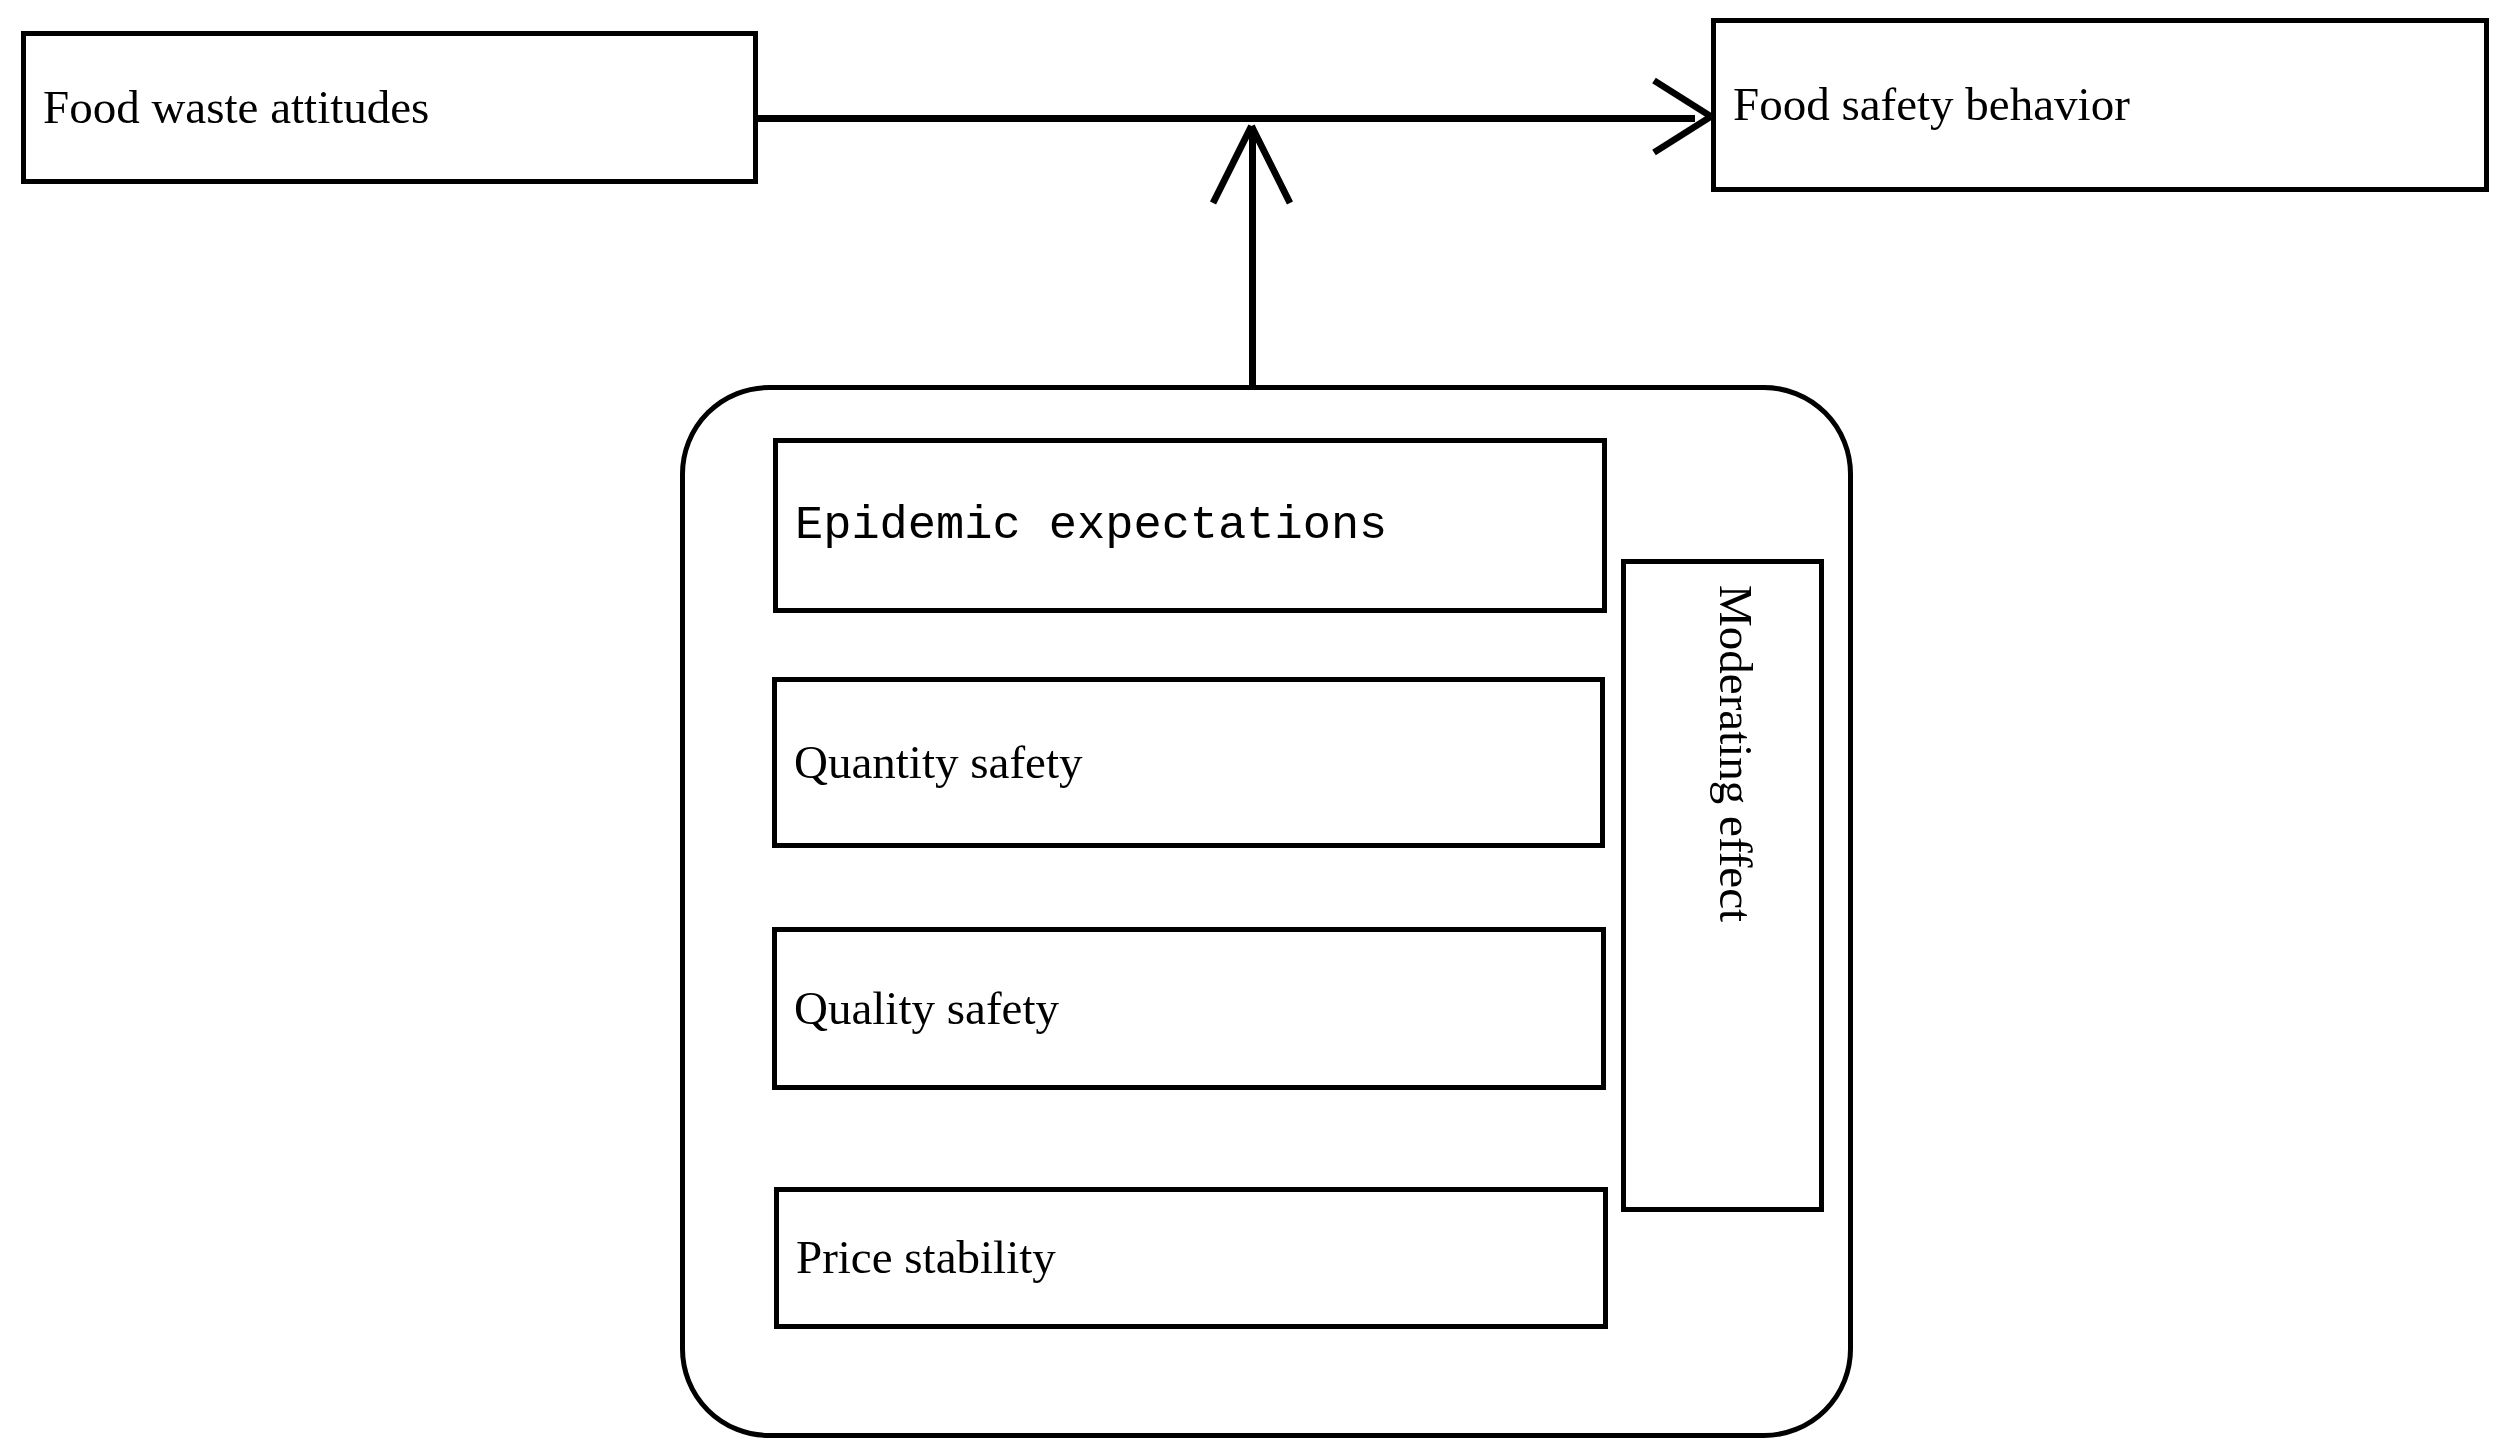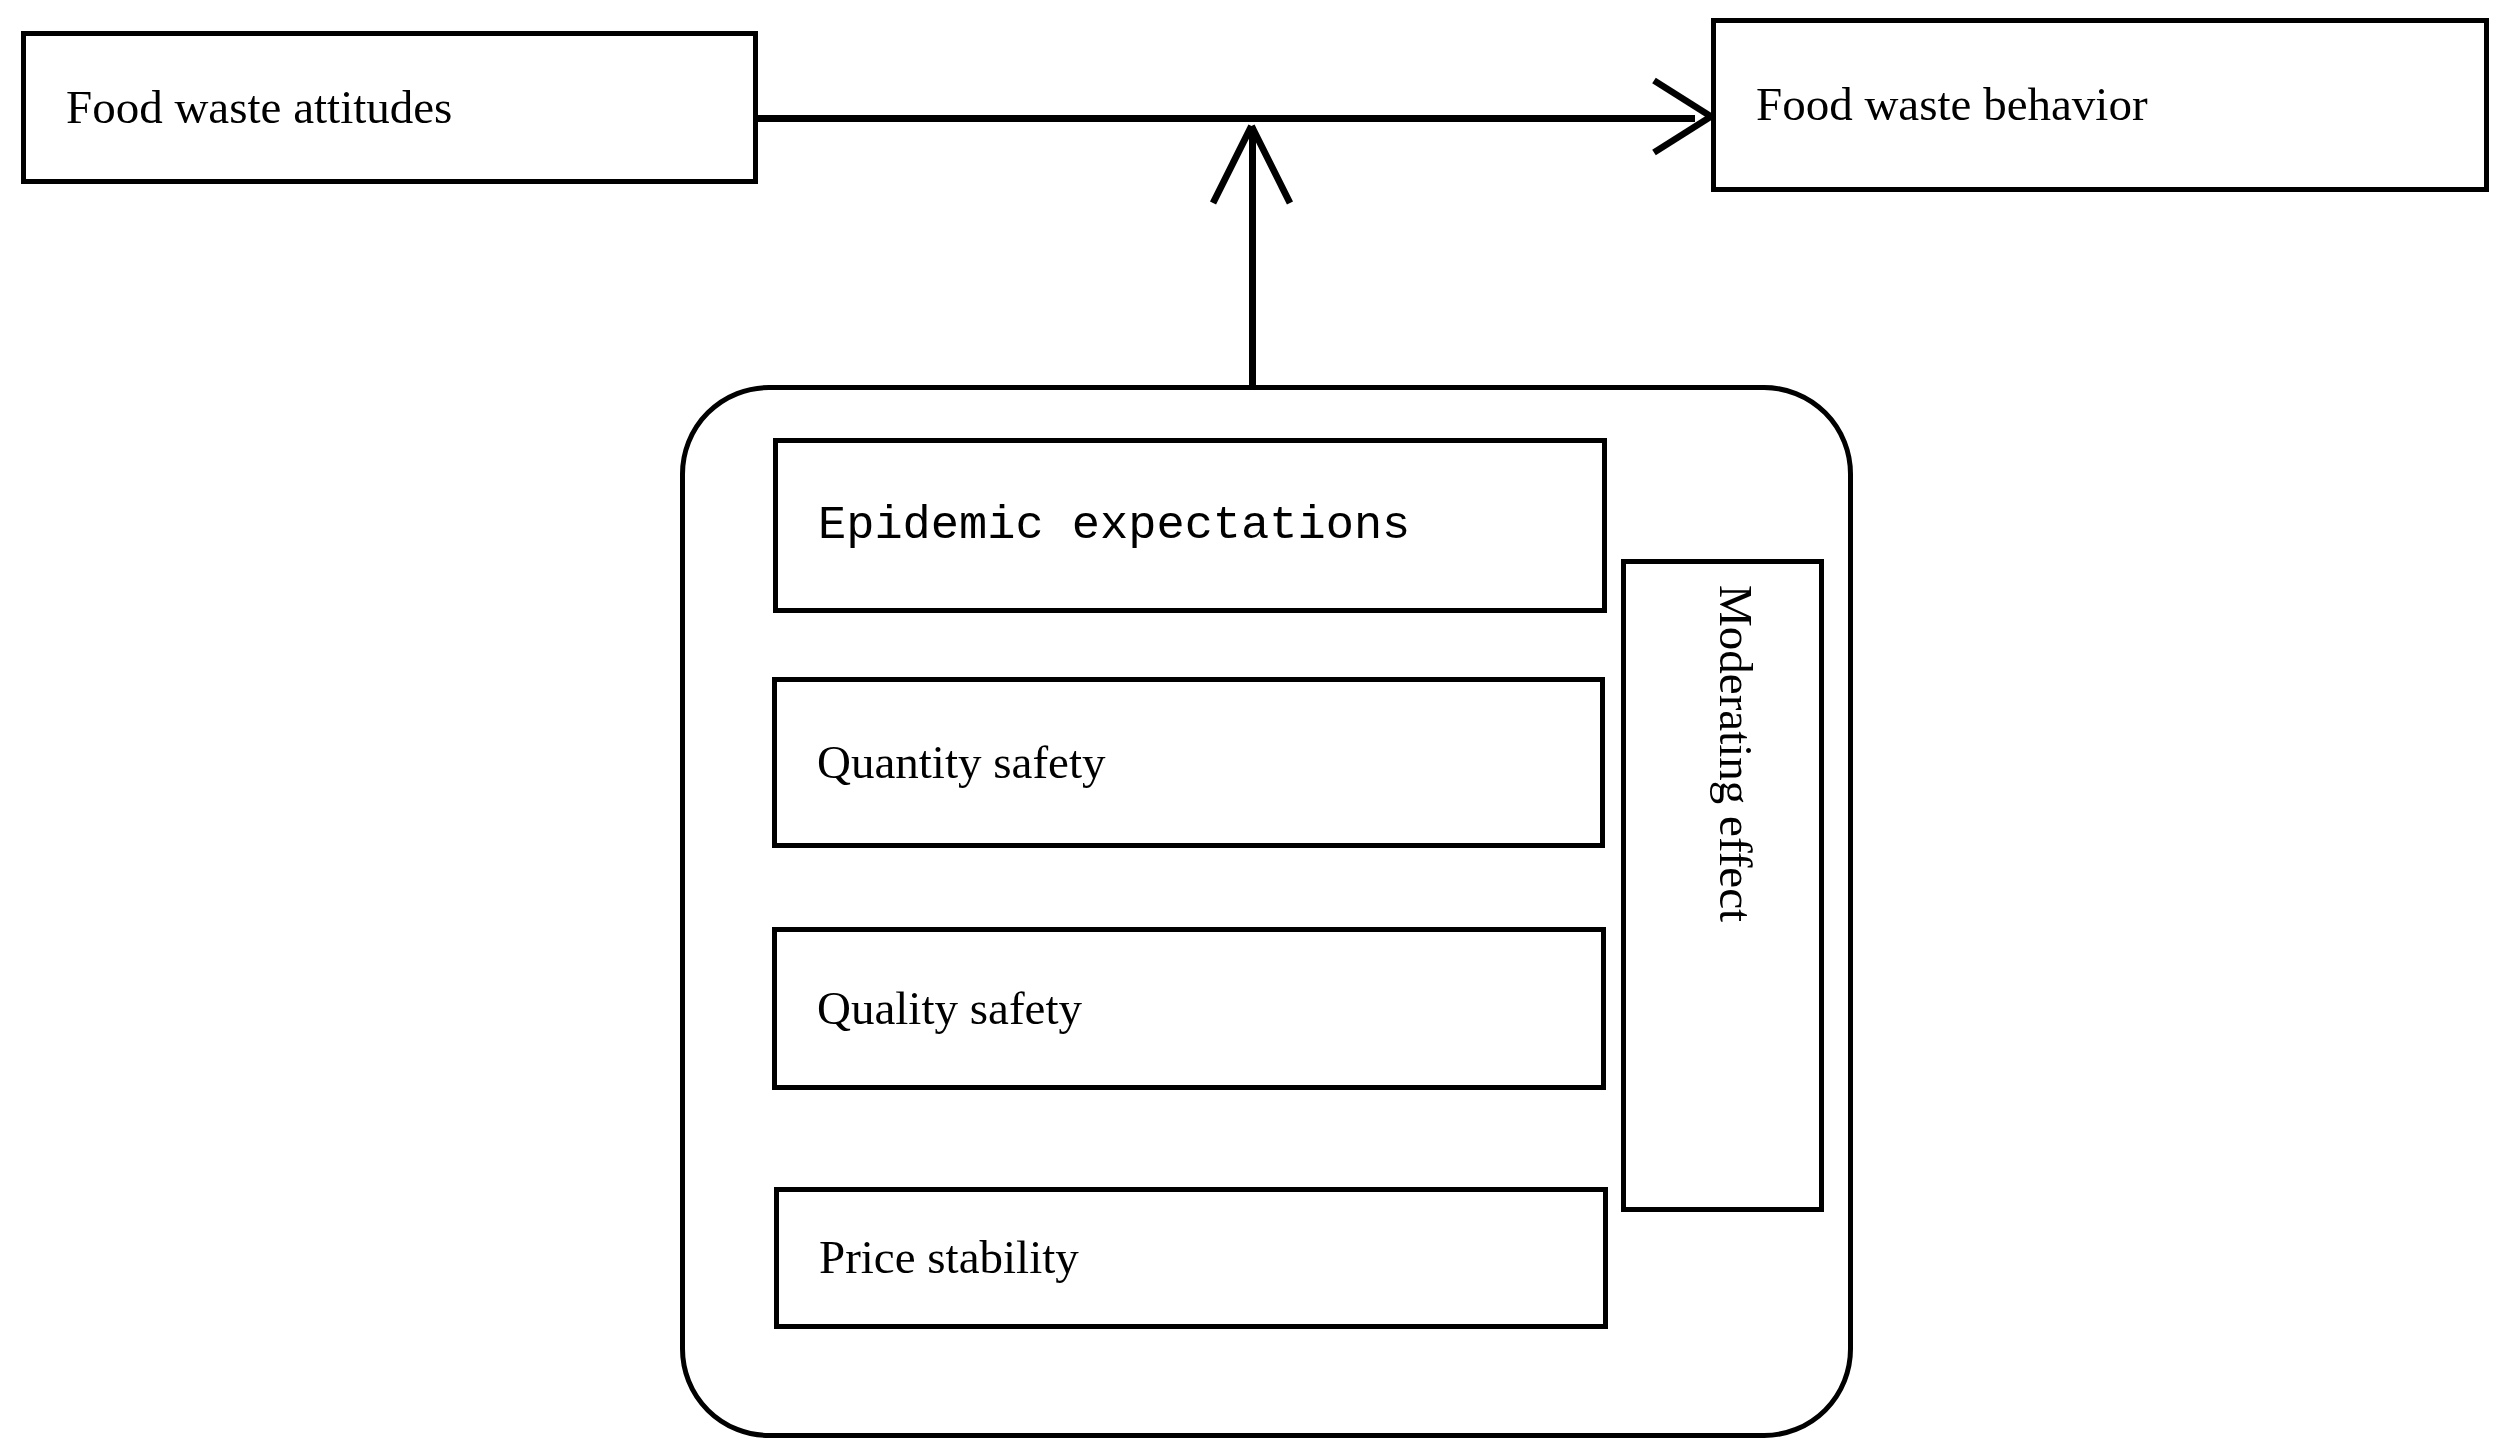--- a/index.html
+++ b/index.html
@@ -24,21 +24,21 @@
     background: #ffffff;
     display: flex;
     align-items: center;
     justify-content: flex-start;
   }
   .node-label {
     font-size: 47px;
     line-height: 1.05;
     color: #000000;
     white-space: nowrap;
-    padding-left: 40px;
+    padding-left: 17px;
   }
 
   
   #box-attitudes {
     left: 21px;
     top: 31px;
     width: 737px;
     height: 153px;
   }
   #box-behavior {
@@ -138,21 +138,21 @@
 
   <div class="hline" id="arrow-attitudes-behavior-line"></div>
   <div id="arrow-attitudes-behavior-head">
     <svg class="arrowhead" width="60" height="76" viewBox="0 0 80 100">
       <line x1="0" y1="0" x2="76" y2="48"></line>
       <line x1="0" y1="96" x2="76" y2="48"></line>
     </svg>
   </div>
 
   <div class="node" id="box-behavior">
-    <span class="node-label">Food waste behavior</span>
+    <span class="node-label">Food safety behavior</span>
   </div>
 
   <div class="hline" id="arrow-moderator-shaft"></div>
   <div id="arrow-moderator-head">
     <svg class="arrowhead" width="83" height="83" viewBox="0 0 110 110">
       <line x1="4" y1="106" x2="55" y2="4"></line>
       <line x1="106" y1="106" x2="55" y2="4"></line>
     </svg>
   </div>
 

